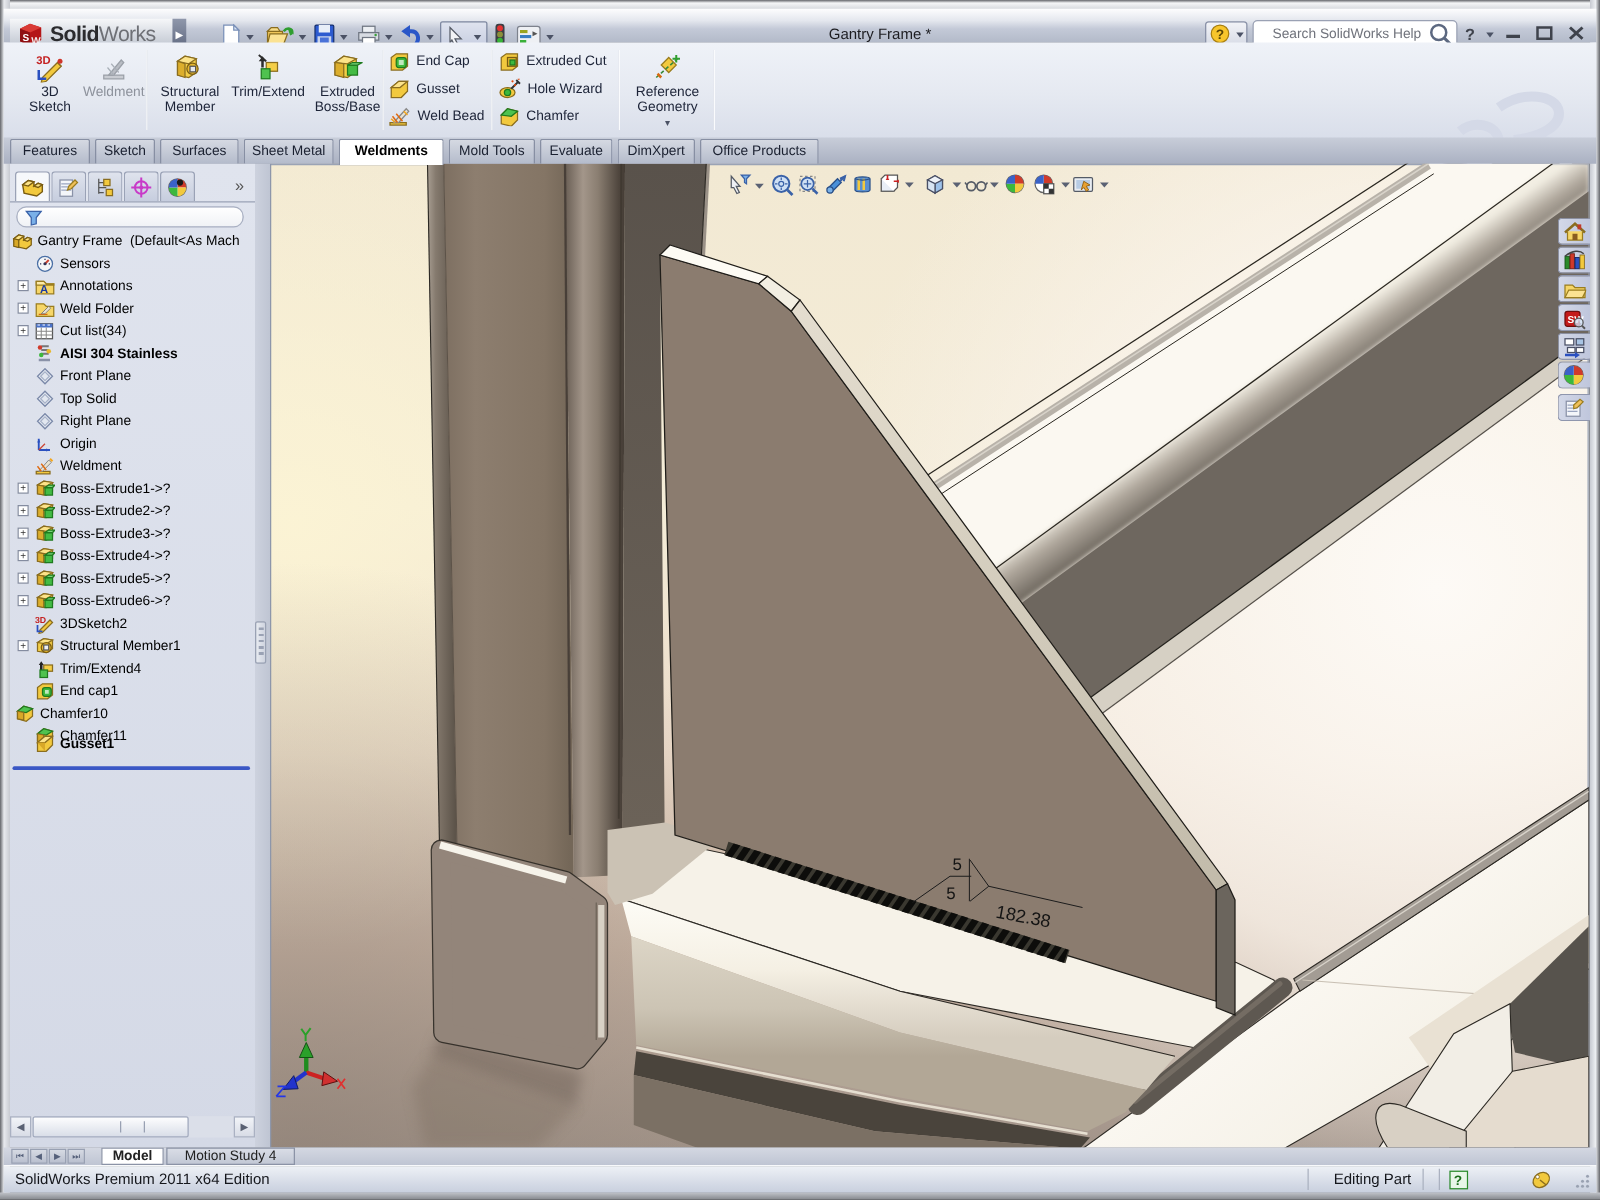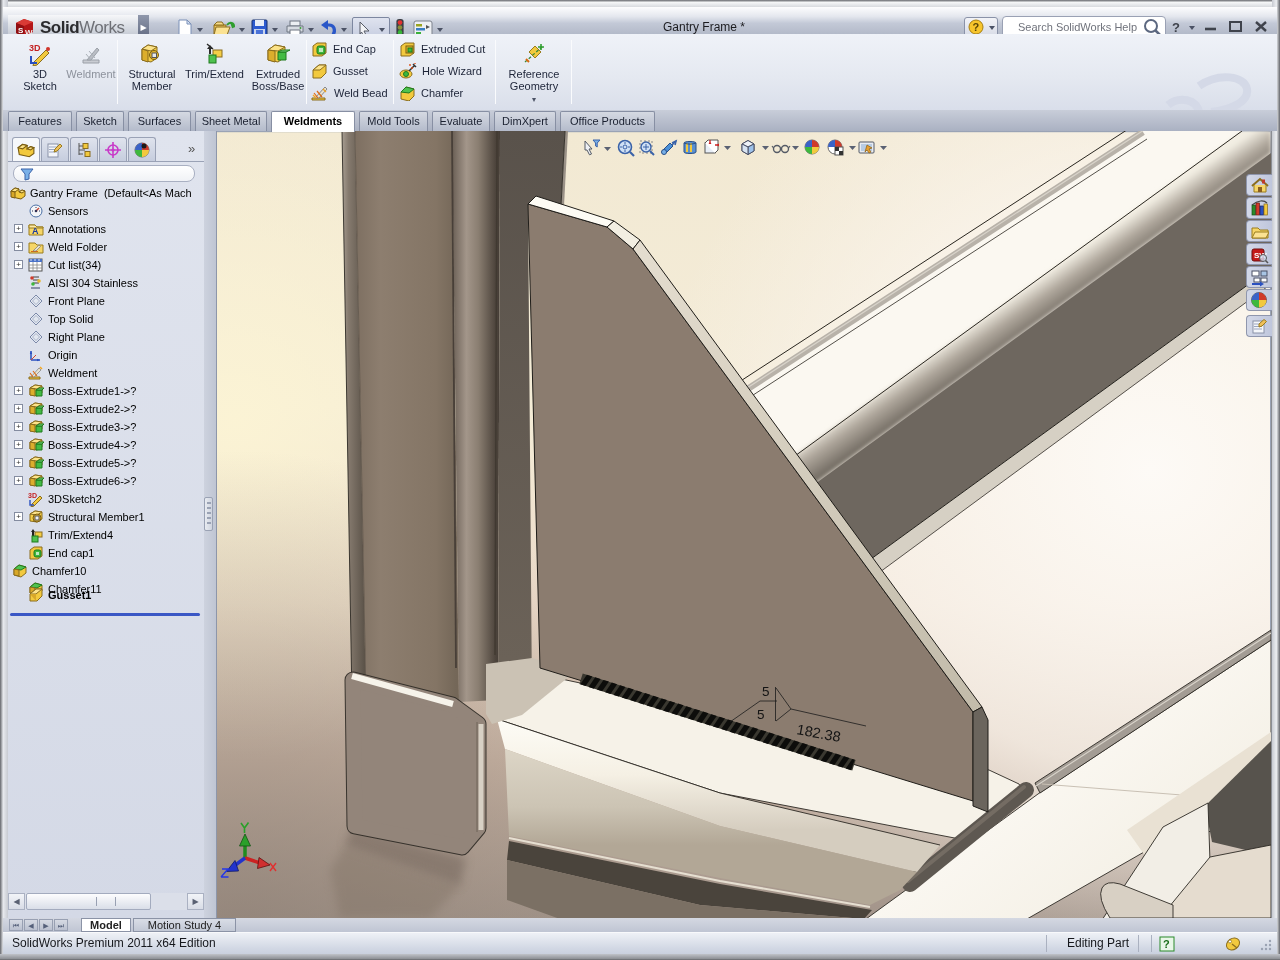--- a/index.html
+++ b/index.html
@@ -317,21 +317,21 @@
 <div class="trow" style="left:20px;top:72px;font-weight:normal">
           <svg width="16" height="16" viewBox="0 0 16 16">
             <rect x="1" y="2" width="13" height="12" fill="#fff" stroke="#555"></rect>
             <rect x="1" y="2" width="13" height="3" fill="#4a72c8"></rect>
             <path d="M5 5v9M9 5v9M1 8h13M1 11h13" stroke="#888" stroke-width="0.8"></path>
             <path d="M2 3h2M6 3h2M10 3h2" stroke="#fff" stroke-width="0.8"></path>
           </svg>
           <span>Cut list(34)</span>
         </div>
 <div class="pm" style="left:6px;top:76px">+</div>
-<div class="trow" style="left:20px;top:90px;font-weight:normal">
+<div class="trow" style="left:20px;top:90px;font-weight:bold">
           <svg width="16" height="16" viewBox="0 0 16 16">
             <path d="M5 2h6M5 5h6M5 8h6" stroke="#777" stroke-width="1.6"></path>
             <circle cx="4" cy="3" r="1.8" fill="#d03a2a"></circle>
             <circle cx="11" cy="6" r="1.8" fill="#e8b82c"></circle>
             <circle cx="5" cy="9" r="1.8" fill="#3db83d"></circle>
             <path d="M3 12h9v2H3z" fill="#8a92a8"></path>
           </svg>
           <span>AISI 304 Stainless</span>
         </div>
 <div class="trow" style="left:20px;top:108px;font-weight:normal">

